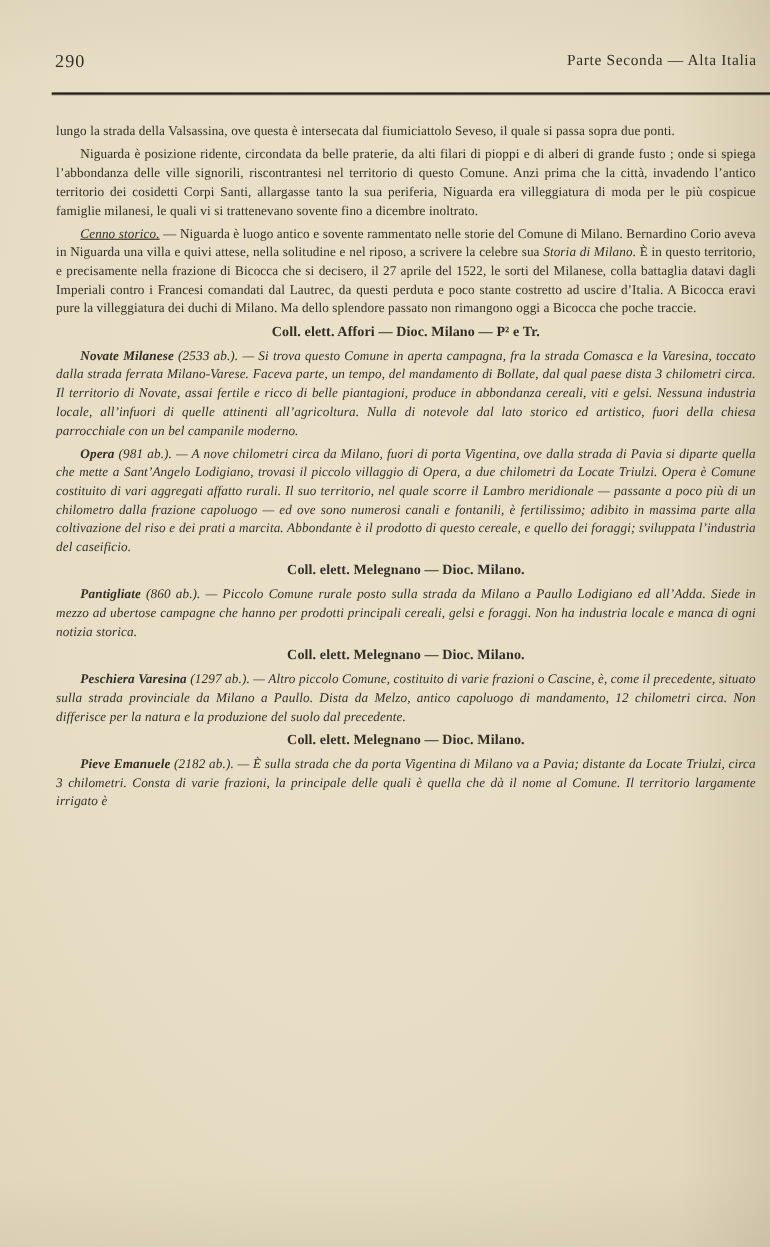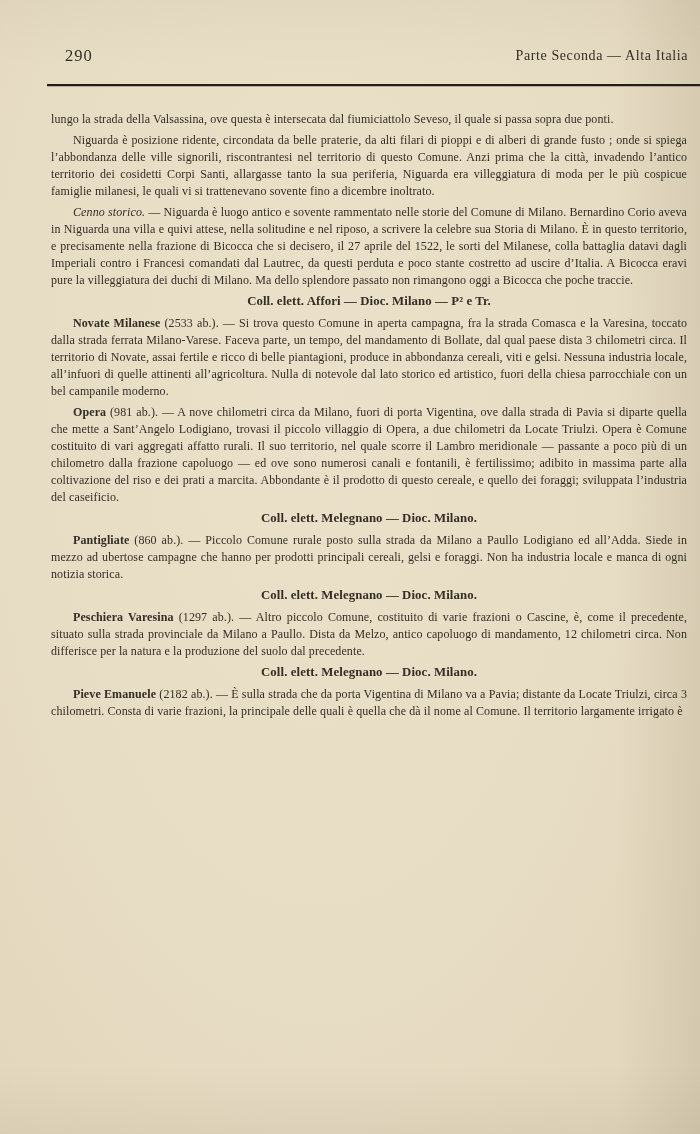--- a/index.html
+++ b/index.html
@@ -11,21 +11,21 @@
     overflow: hidden;
     background:
       linear-gradient(to right, rgba(110,100,75,0) 88%, rgba(110,100,75,0.12) 100%),
       linear-gradient(to bottom, rgba(110,100,75,0.05) 0%, rgba(110,100,75,0) 6%, rgba(110,100,75,0) 94%, rgba(110,100,75,0.08) 100%),
       radial-gradient(ellipse at 45% 35%, #ebe1ca 0%, #e7ddc4 55%, #e1d6bb 100%);
     font-family: "Liberation Serif", "DejaVu Serif", serif;
     color: #332d25;
   }
   .pageheader { position: absolute; top: 46px; left: 47px; right: 12px; height: 22px; }
   .page-number {
-    position: absolute; left: 18px; top: 0;
+    position: absolute; left: 3px; top: 0;
     font-size: 16.5px; letter-spacing: 1px;
   }
   .running-title {
     display: block; text-align: right;
     font-size: 14px; letter-spacing: 0.6px; padding-top: 2px;
   }
   .header-rule {
     position: absolute; top: 84px; left: 47px; right: 0; height: 2.4px;
     background: #221d16;
     box-shadow: 0 1px 0 rgba(34,29,22,0.25);
@@ -34,24 +34,24 @@
     position: absolute; top: 107px; left: 47px; width: 644px;
   }
   .bodytext p {
     margin: 4px;
     font-size: 12px;
     line-height: 17px;
     text-align: justify;
     letter-spacing: 0.1px;
   }
   .indent { text-indent: 22px; }
-  .entry { margin-top: 8px; }
+  .entry { margin-top: 8px; font-style: italic; }
   .entry-name { font-weight: bold; }
-  .lead-italic { font-style: italic; }
-  .ital { }
+  .lead-italic { font-style: italic; text-decoration: underline; }
+  .ital { font-style: italic; }
   .coll-line {
     margin: 2px 0 5px 0 !important;
     text-align: center !important;
     text-indent: 0 !important;
     font-size: 12.8px !important;
     font-weight: bold;
     line-height: 17px !important;
     letter-spacing: 0.2px;
   }
 </style>

